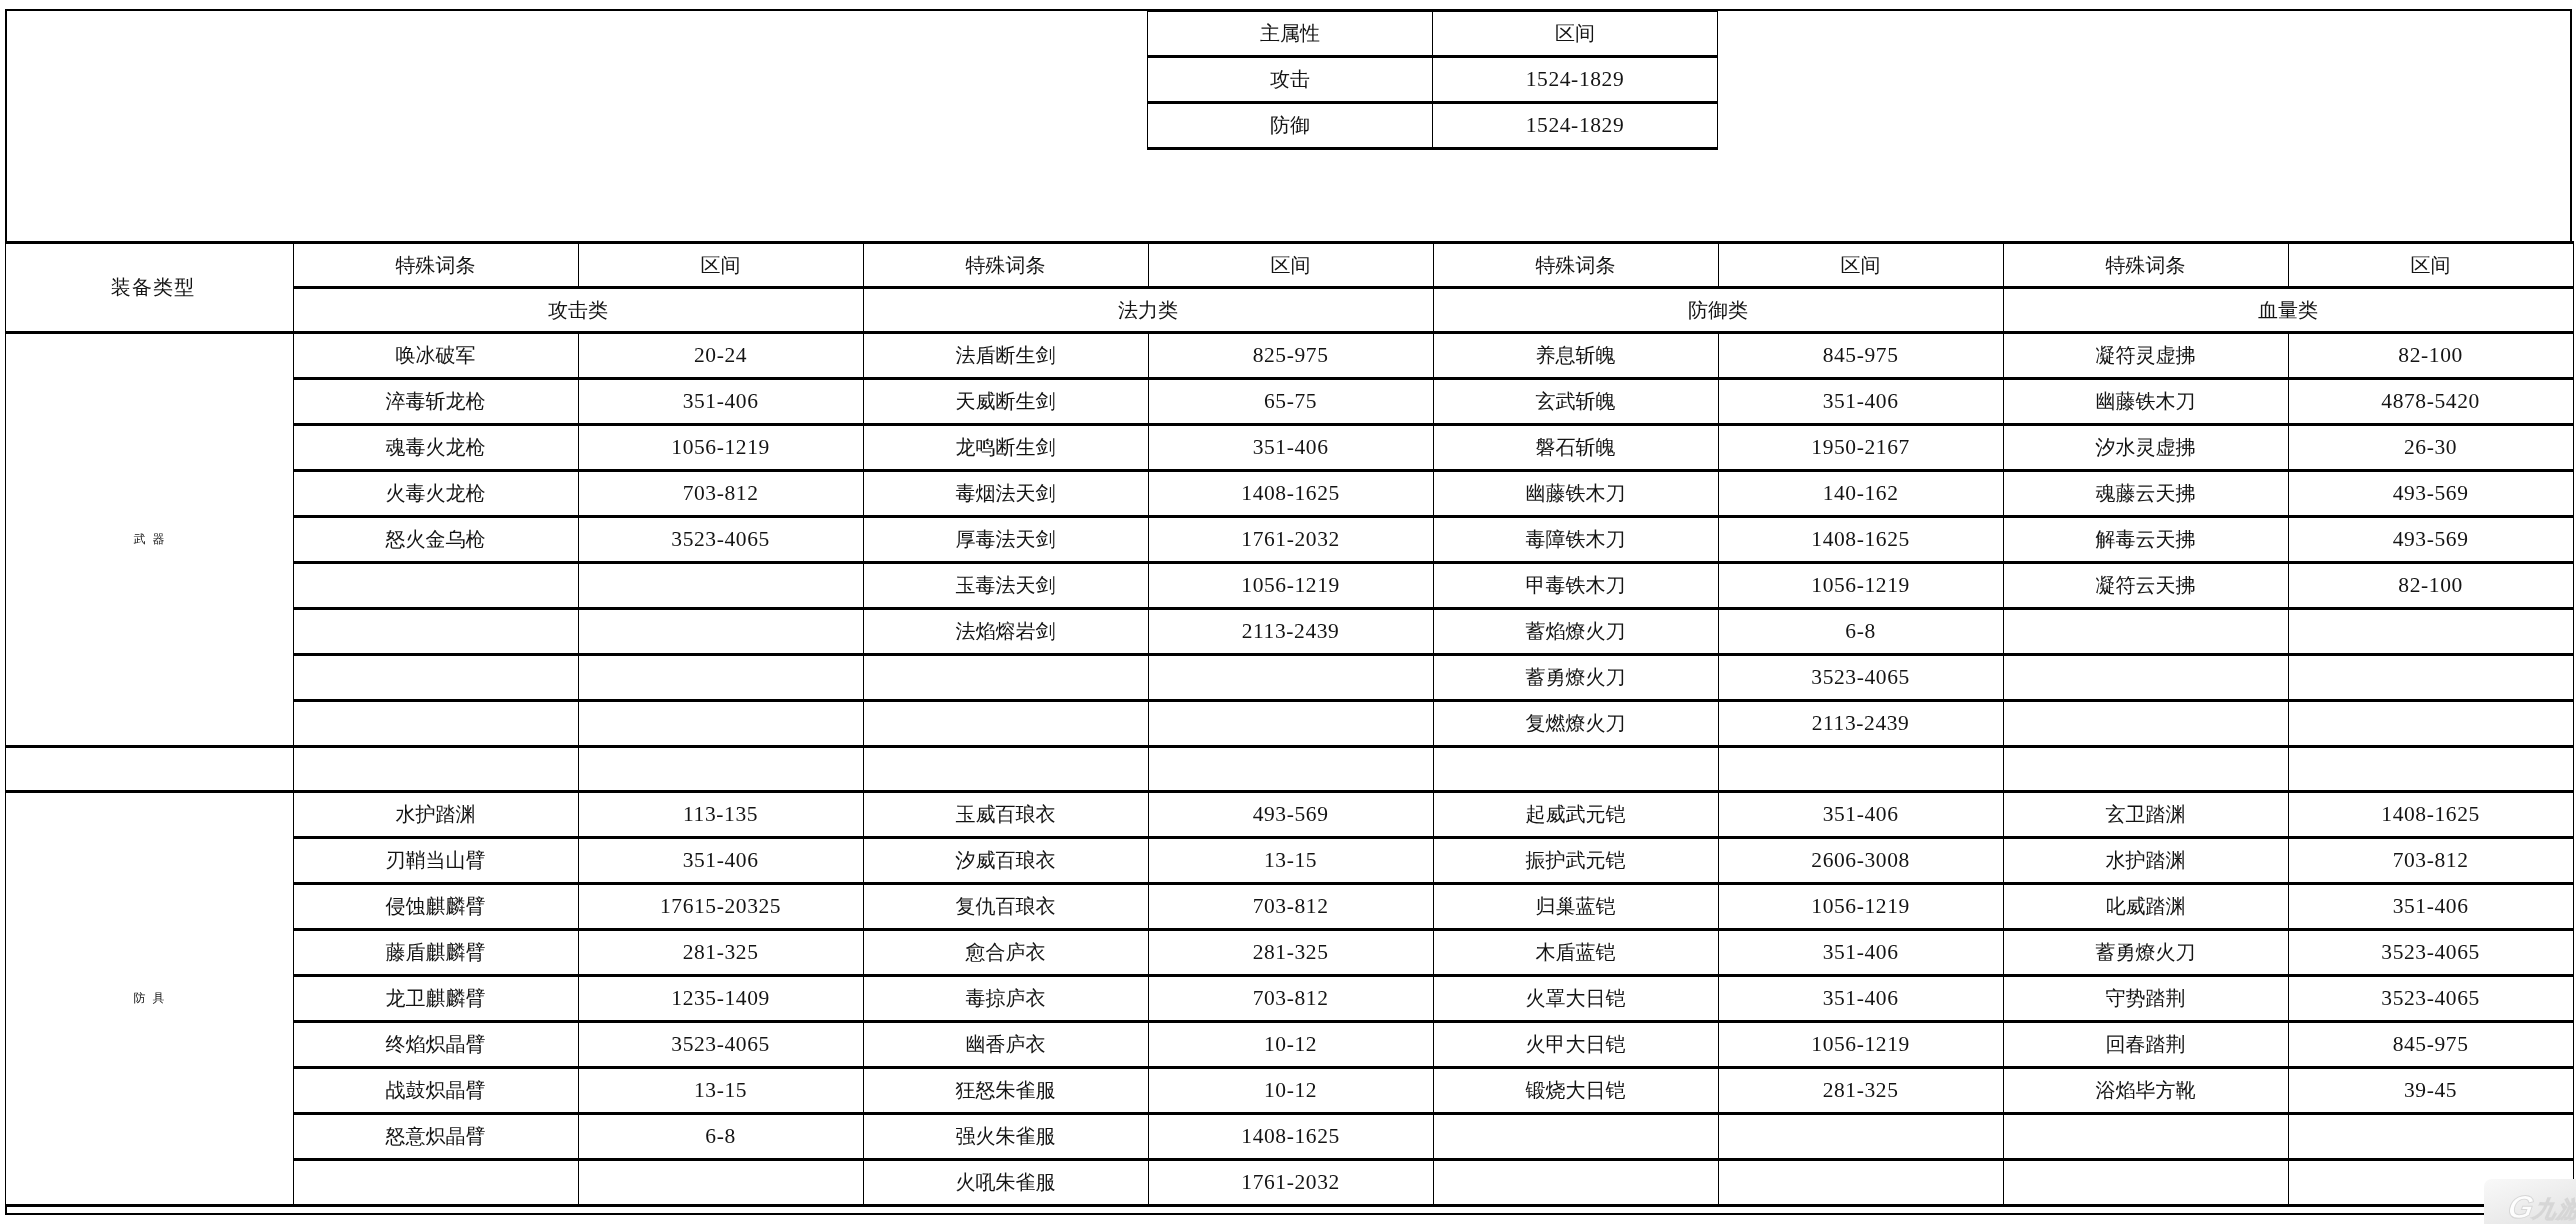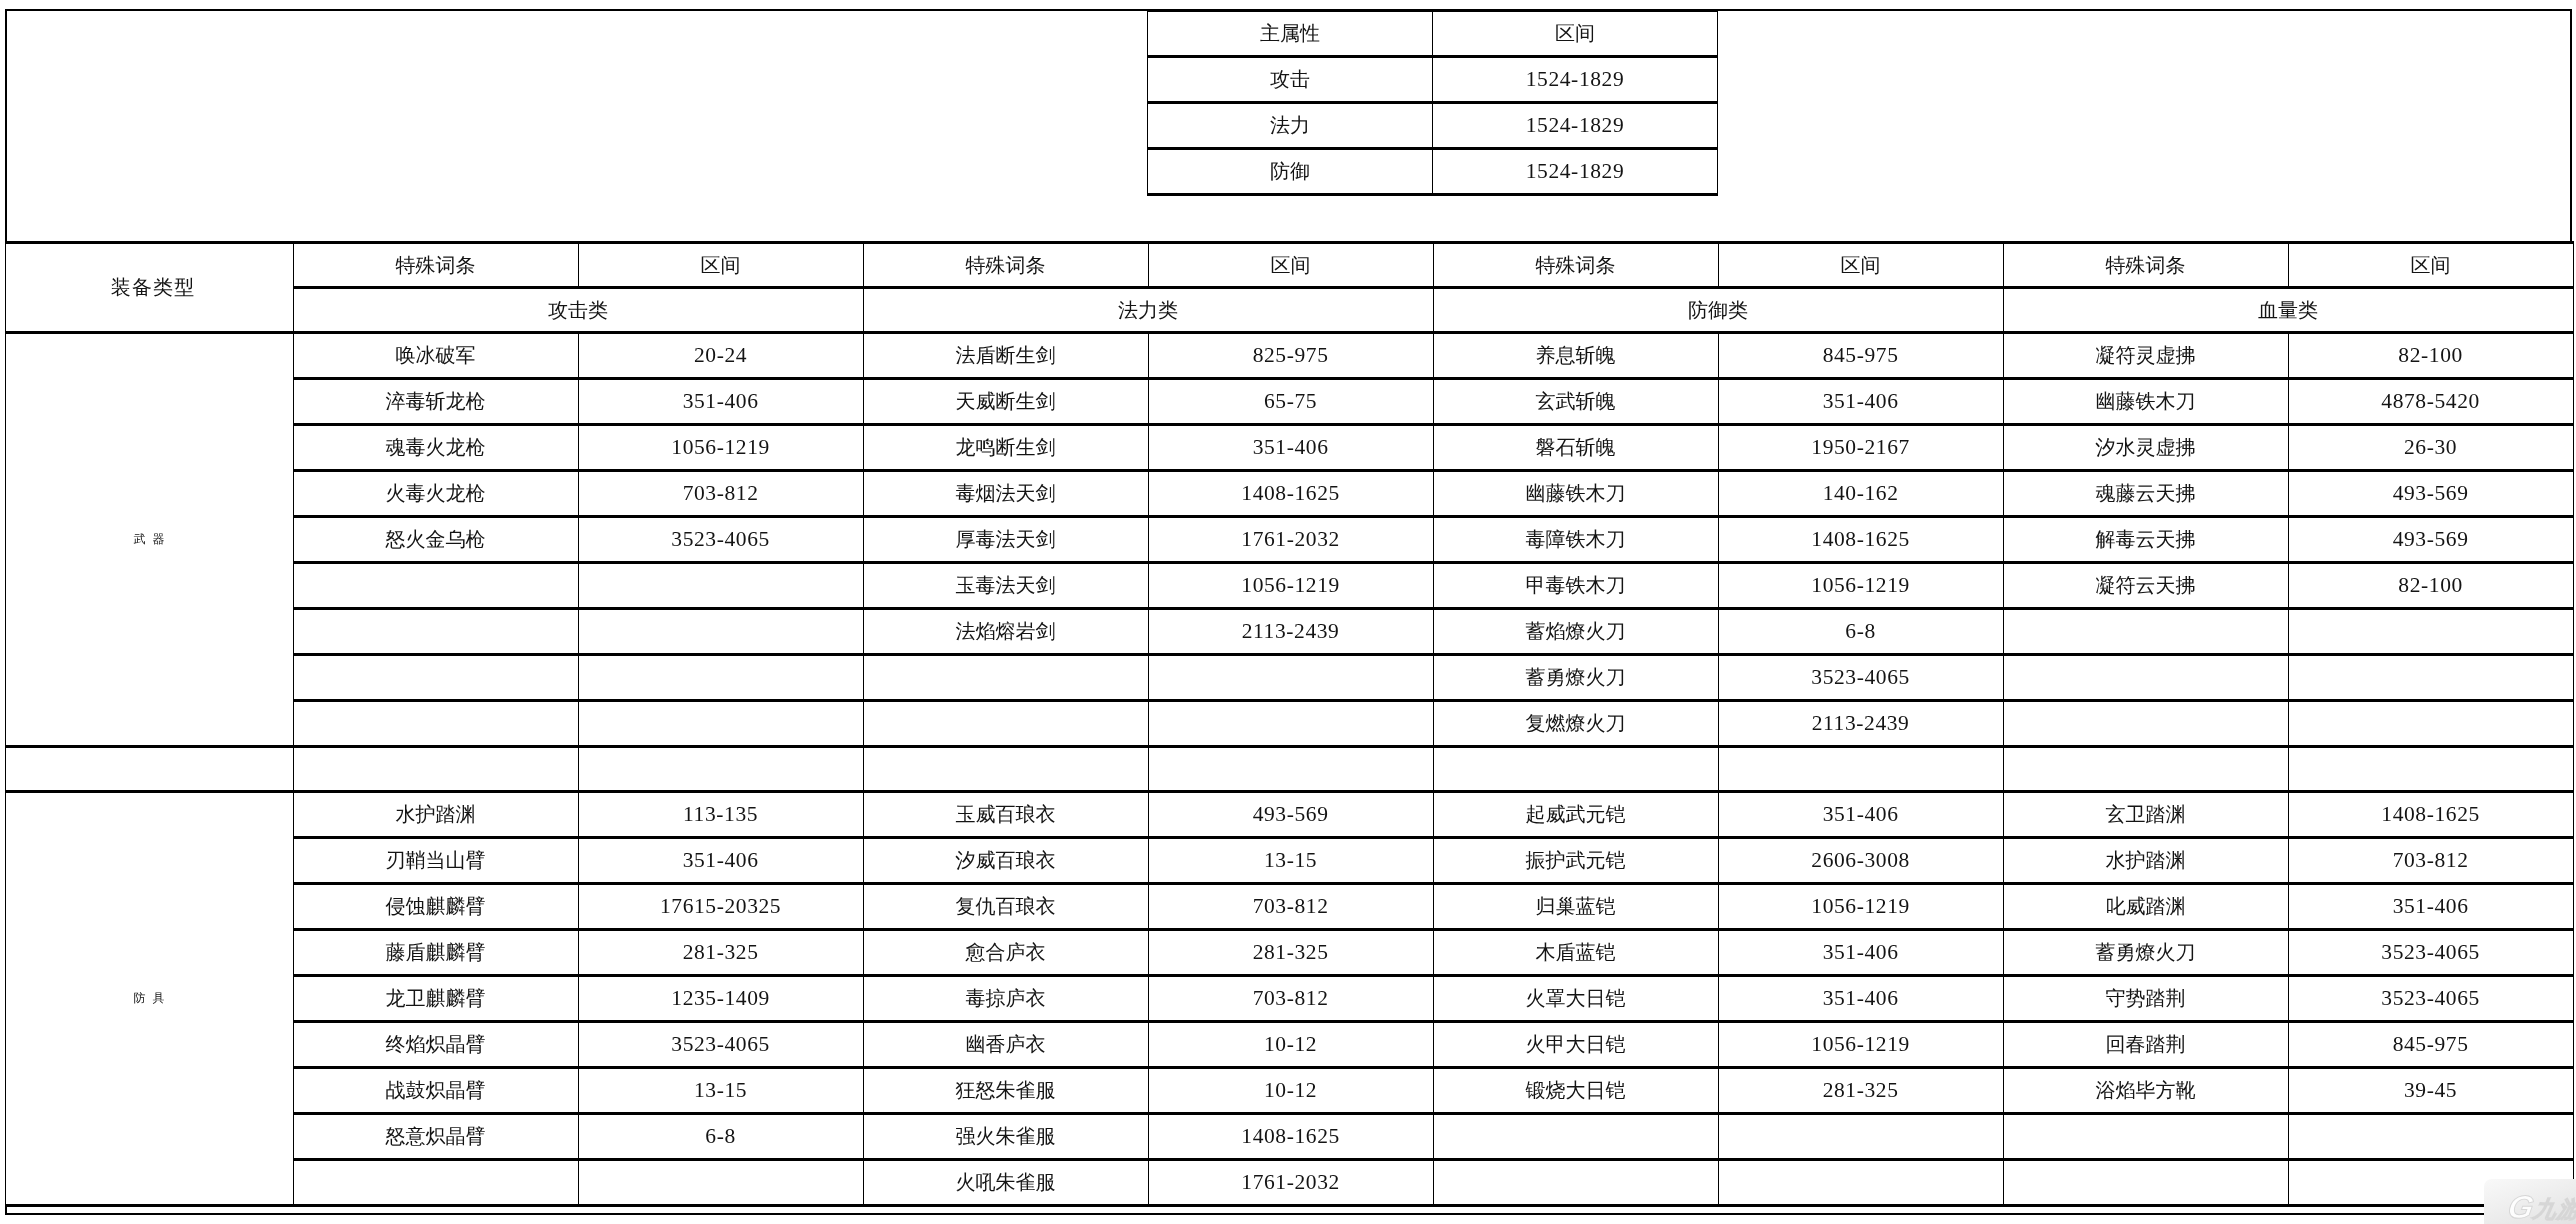--- a/index.html
+++ b/index.html
@@ -54,24 +54,20 @@
       <th>主属性</th>
       <th>区间</th>
     </tr>
   </thead>
   <tbody>
       <tr>
         <td class="name-cell">攻击</td>
         <td class="range-cell">1524-1829</td>
       </tr>
       <tr>
-        <td class="name-cell">法力</td>
-        <td class="range-cell">1524-1829</td>
-      </tr>
-      <tr>
         <td class="name-cell">防御</td>
         <td class="range-cell">1524-1829</td>
       </tr>
     </tbody>
 </table>
 
 <table class="main-table">
   <colgroup>
     <col style="width:288px">
     <col style="width:285px">

